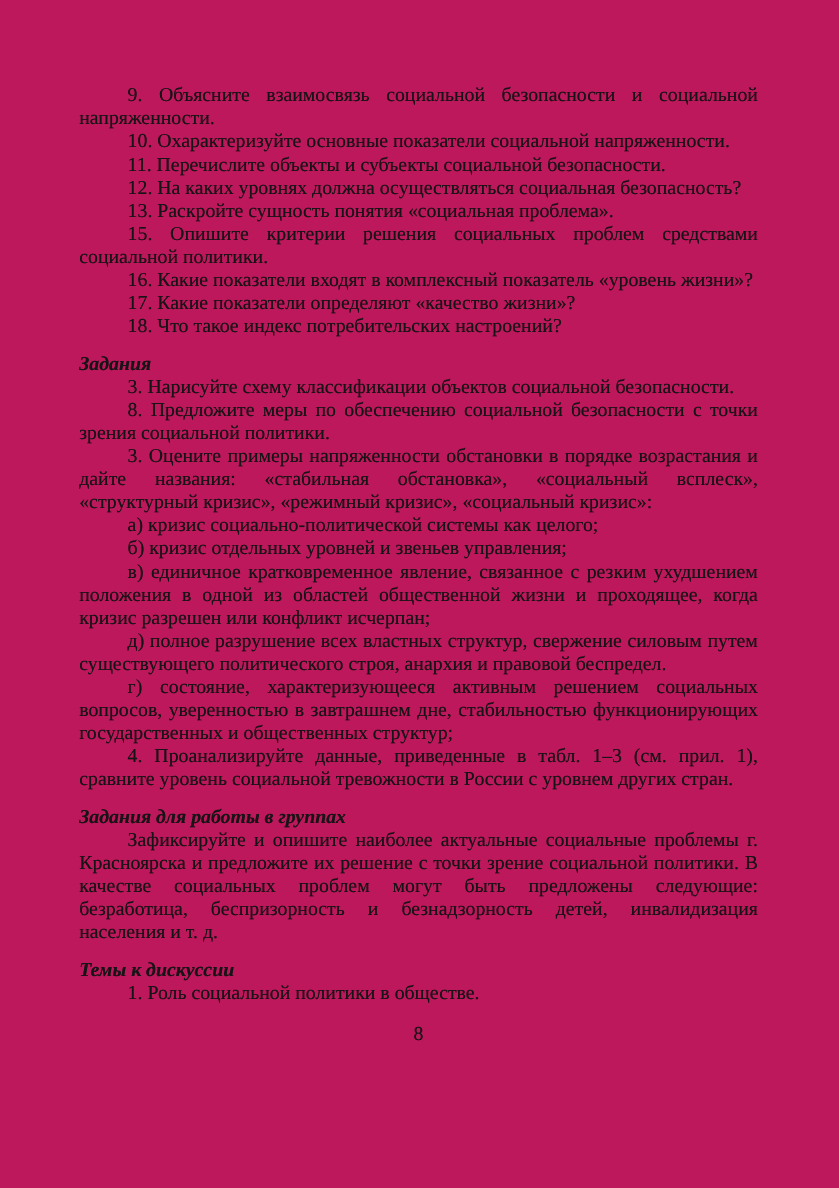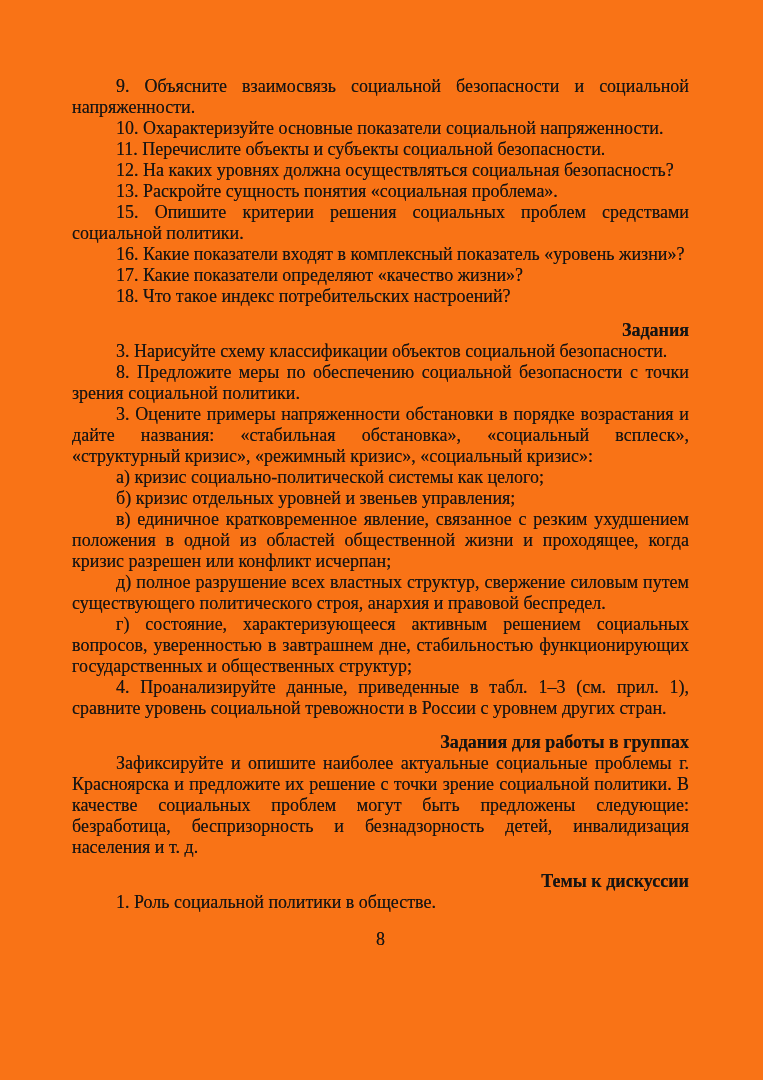--- a/index.html
+++ b/index.html
@@ -5,41 +5,42 @@
   html, body {
     margin: 0;
     padding: 0;
     background: #ffffff;
   }
   .page {
     position: relative;
     width: 763px;
     height: 1080px;
     box-sizing: border-box;
-    background: #f97316;
+    background: #be185d;
     padding: 76px 74px 0 72px;
     overflow: hidden;
     font-family: "Liberation Serif", "DejaVu Serif", serif;
     font-size: 18px;
     line-height: 21px;
     color: #151515;
     
     text-shadow: 0 0 0.35px rgba(0,0,0,0.55);
   }
   .page p {
     margin: 0;
     text-indent: 44px;
     text-align: justify;
   }
   .doc-heading {
     margin: 13px 0 0 0;
     font-size: 18px;
     line-height: 21px;
     font-weight: bold;
-    text-align: right;
+    font-style: italic;
+    text-align: left;
   }
   .page-number {
     margin-top: 16px;
     text-align: center;
   }
 </style>
 </head>
 <body>
 
 <div class="page">

